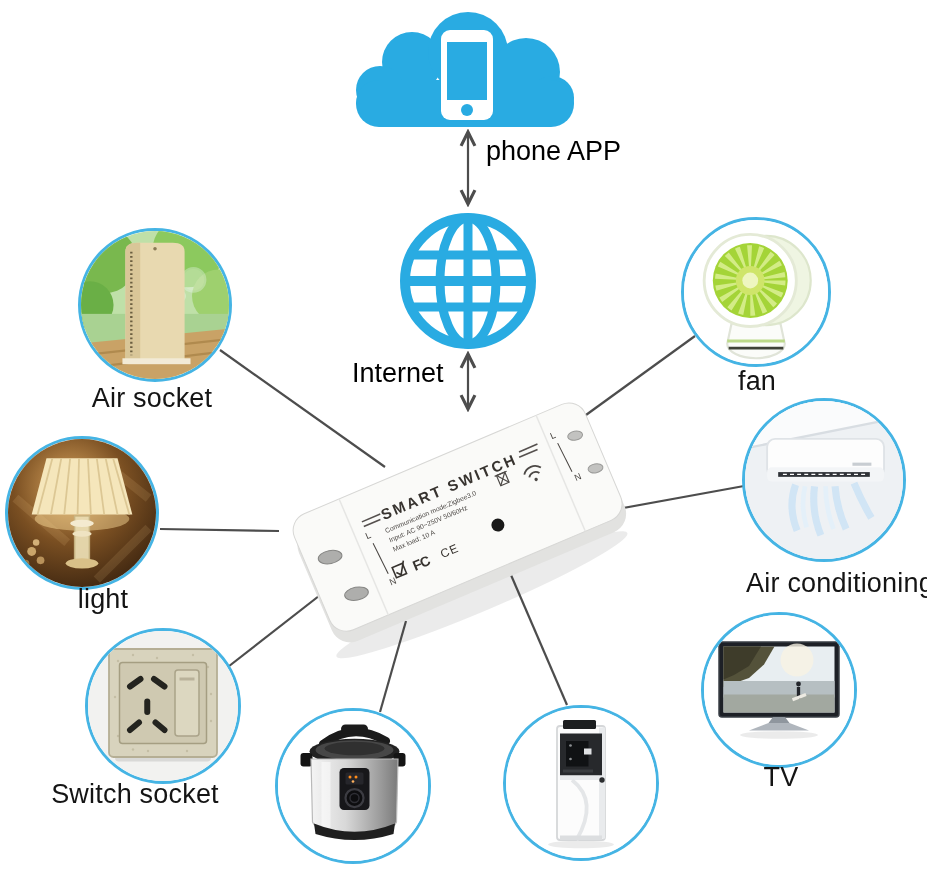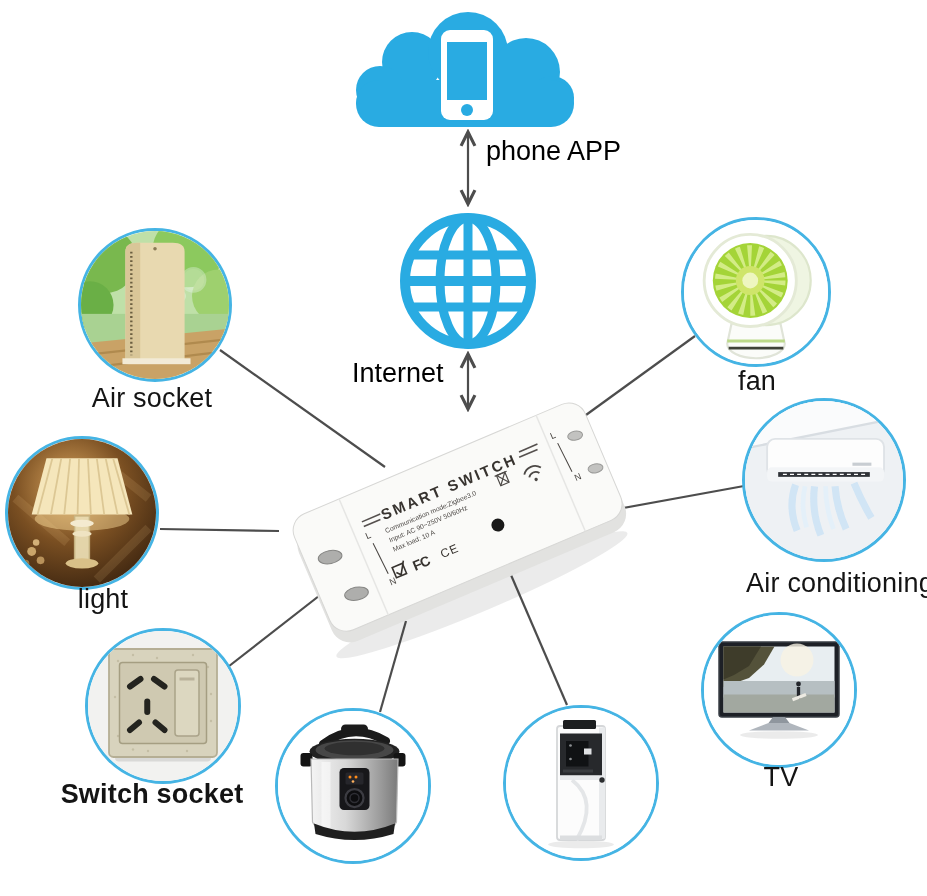--- a/index.html
+++ b/index.html
@@ -254,21 +254,21 @@
         <line x1="28" y1="37" x2="35" y2="32"></line>
         <line x1="44" y1="32" x2="51" y2="37"></line>
         <line x1="39.5" y1="47" x2="39.5" y2="54"></line>
         <line x1="28" y1="66" x2="34" y2="61"></line>
         <line x1="45" y1="61" x2="51" y2="66"></line>
       </g>
       <rect x="58" y="26" width="16" height="44" rx="2" fill="#dcd7c0" stroke="#aaa389" stroke-width="1"></rect>
       <rect x="61" y="31" width="10" height="2" fill="#b9b29a"></rect>
     </svg>
   </div>
-  <div class="dev-label" style="left:152px;top:779px;font-weight:bold;">Switch socket</div>
+  <div class="dev-label" style="left:135px;top:779px;">Switch socket</div>
 
   <div class="dev-circle" style="left:701px;top:612px;width:156px;height:156px;">
     <svg viewBox="0 0 100 100">
       <rect width="100" height="100" fill="#ffffff"></rect>
       <rect x="10" y="18" width="80" height="50" rx="2" fill="#1d2026" stroke="#3a3f46" stroke-width="1"></rect>
       <rect x="13" y="21" width="74" height="44" fill="#e8eef1"></rect>
       <circle cx="62" cy="30" r="11" fill="#f7f3e4" opacity="0.8"></circle>
       <path d="M13 21 H47 L40 33 L30 42 L13 48 Z" fill="#54523a"></path>
       <path d="M13 21 H38 L30 34 L20 40 L13 43 Z" fill="#3e3c2a"></path>
       <rect x="13" y="44" width="74" height="11" fill="#b6bfc2"></rect>

